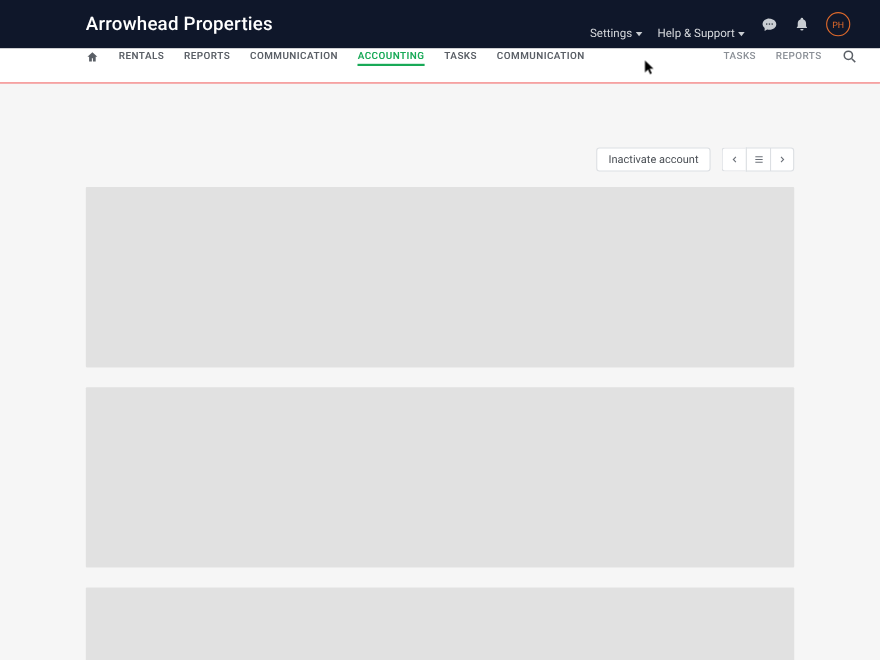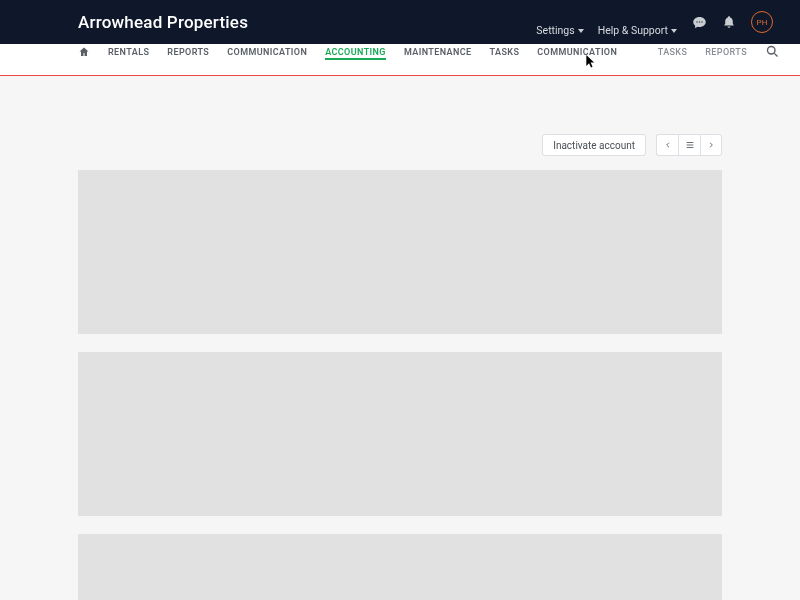--- a/index.html
+++ b/index.html
@@ -94,23 +94,20 @@
       <div class="nav-item">
           <span>REPORTS</span>
         </div>
       <div class="nav-item">
           <span>COMMUNICATION</span>
         </div>
       <div class="nav-item active">
           <span>ACCOUNTING</span>
         </div>
       <div class="nav-item">
-          <span>MAINTENANCE</span>
-        </div>
-      <div class="nav-item">
           <span>TASKS</span>
         </div>
       <div class="nav-item">
           <span>COMMUNICATION</span>
         </div>
       <div class="nav-spacer"></div>
       <div class="nav-right-item">
           <span>TASKS</span>
         </div>
       <div class="nav-right-item">

